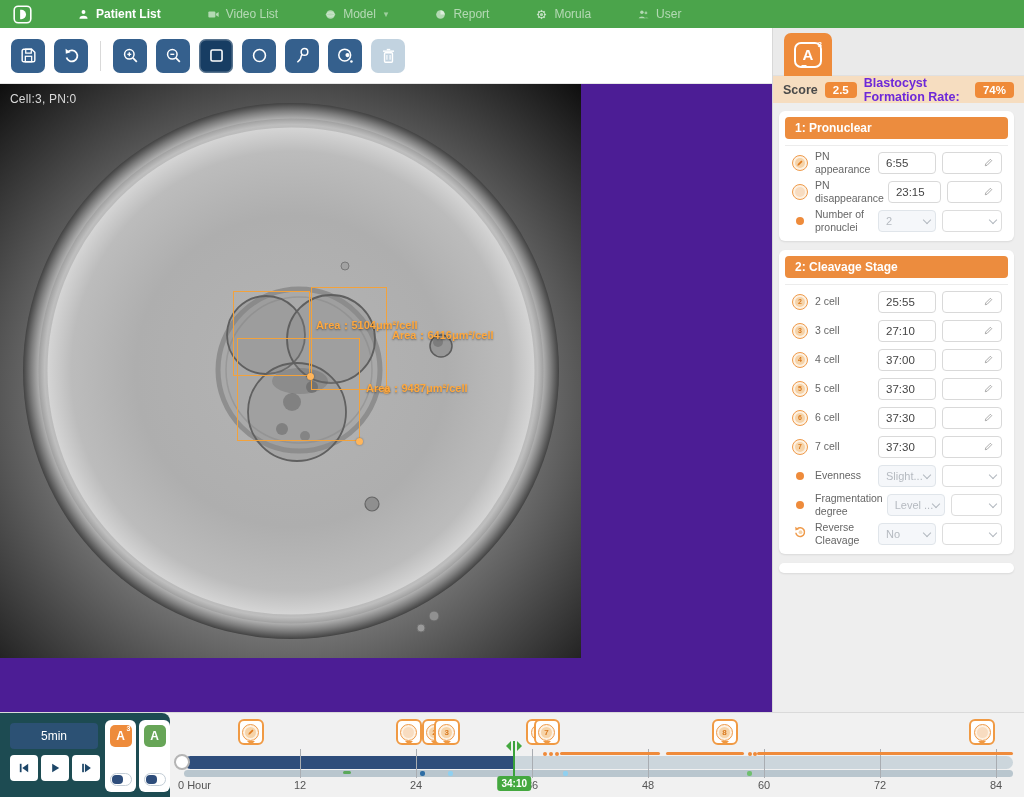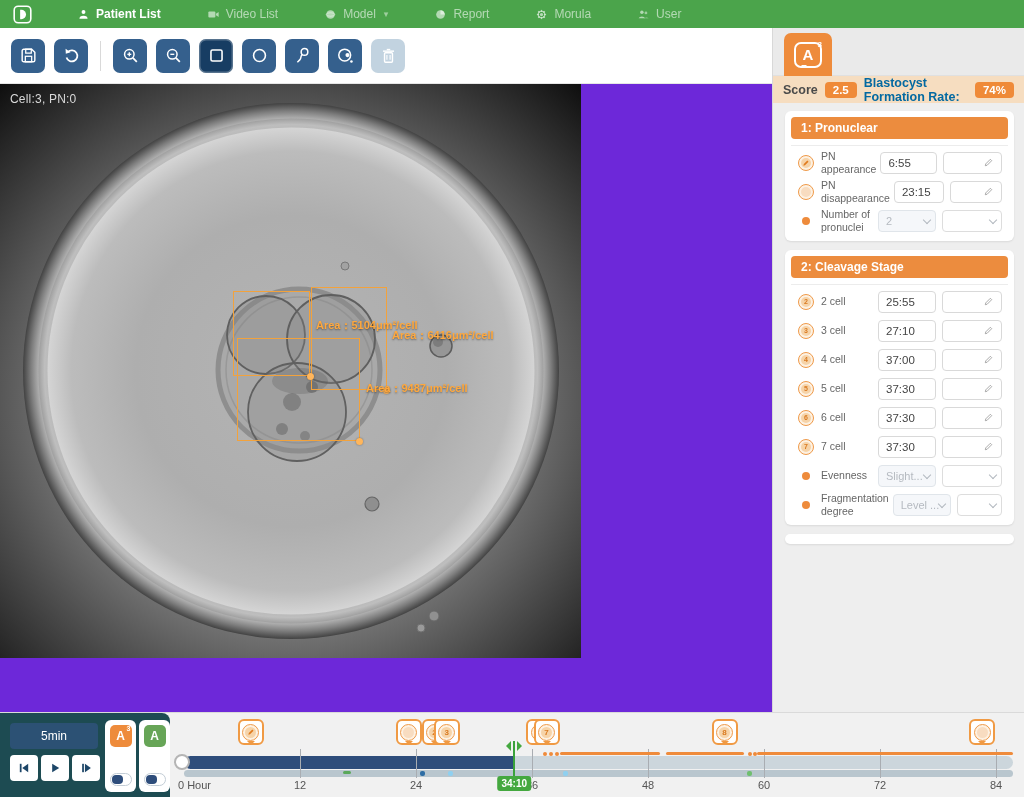--- a/index.html
+++ b/index.html
@@ -17,50 +17,50 @@
 
   
   .toolbar { position:absolute; left:0; top:28px; width:772px; height:56px; background:#fff; display:flex; align-items:center; gap:9px; padding-left:11px; border-bottom:1px solid #e6e6e6; z-index:25; }
   .tool-btn { width:34px; height:34px; border:none; border-radius:7px; background:#35608d; display:flex; align-items:center; justify-content:center; cursor:pointer; }
   .tool-btn svg { width:19px; height:19px; }
   .tool-btn.active { background:#173d63; box-shadow:inset 0 0 0 1.5px rgba(255,255,255,.28); }
   .tool-btn.disabled { background:#c2d3e0; cursor:default; }
   .tool-divider { width:1px; height:30px; background:#d9d9d9; margin:0 3px; }
 
   
-  .canvas { position:absolute; left:0; top:84px; width:772px; height:628px; background:#6d28d9; }
+  .canvas { position:absolute; left:0; top:84px; width:772px; height:628px; background:#4c1d95; }
   .micro-image { position:absolute; left:0; top:0; width:581px; height:574px; overflow:hidden; }
   .overlay-label { position:absolute; left:10px; top:8px; color:#d9d9d9; font-size:12px; letter-spacing:.2px; }
   .anno { position:absolute; border:1.5px solid #f2a23c; }
   .anno-dot { position:absolute; width:7px; height:7px; border-radius:50%; background:#ffb65c; box-shadow:0 0 2px rgba(0,0,0,.4); }
   .anno-label { position:absolute; color:#ffa83d; font-size:11px; font-weight:bold; white-space:nowrap; text-shadow:0 1px 2px rgba(0,0,0,.45); }
 
   
   .panel { position:absolute; left:772px; top:28px; width:252px; height:684px; background:#eeeeee; border-left:1px solid #d8d8d8; }
   .tab-row { position:relative; height:48px; background:#eaeaea; border-bottom:1px solid #e0e0e0; }
   .assess-tab { position:absolute; left:11px; top:5px; width:48px; height:43px; background:#ee8b3b; border-radius:7px 7px 0 0; display:flex; align-items:center; justify-content:center; cursor:pointer; }
   .tab-a { width:28px; height:26px; border:2px solid #fff; border-radius:7px; color:#fff; font-weight:bold; font-size:15px; display:flex; align-items:center; justify-content:center; position:relative; }
   .tab-a sup { font-size:8px; position:absolute; top:-4px; right:-2px; }
   .tab-a:after { content:""; position:absolute; left:5px; bottom:-5px; border:3px solid transparent; border-top-color:#fff; }
 
   .score-bar { height:27px; background:#f6ddc0; display:flex; align-items:center; padding:0 10px; gap:7px; }
   .score-lbl { font-size:12.5px; font-weight:bold; color:#4a4a4a; }
   .score-badge { background:#ef8a38; color:#fff; font-size:11.5px; font-weight:bold; padding:2px 8px; border-radius:4px; }
-  .bfr-lbl { font-size:12.5px; font-weight:bold; color:#0369a1; margin-left:auto; }
+  .bfr-lbl { font-size:12.5px; font-weight:bold; color:#6d28d9; margin-left:auto; }
 
   .events-row { height:37px; background:#fafafa; border-bottom:1px solid #e4e4e4; display:flex; align-items:center; padding:0 11px; }
   .events-title { font-size:14px; color:#555; flex:1; }
   .assess-btn { display:flex; align-items:center; gap:4px; font-size:11px; color:#777; cursor:pointer; }
   .info-i { width:12px; height:12px; border-radius:50%; background:#9aa0a6; color:#fff; font-size:8px; font-weight:bold; display:flex; align-items:center; justify-content:center; font-style:italic; }
   .vdiv { width:1px; height:16px; background:#d5d5d5; margin:0 9px; }
   .correction-btn { font-size:11px; color:#2d7bb8; cursor:pointer; margin-right:8px; }
   .save-blue { cursor:pointer; display:flex; }
   .save-blue svg { width:17px; height:17px; }
 
-  .sections { height:572px; overflow:hidden; padding:8px 10px 0 12px; }
+  .sections { height:572px; overflow:hidden; padding:8px 10px 0 6px; }
   .card { background:#fff; border-radius:6px; box-shadow:0 1px 2px rgba(0,0,0,.09); margin-bottom:9px; padding:6px 6px 4px 6px; }
   .card-hd { background:#ec8c3e; color:#fff; font-size:12px; font-weight:bold; border-radius:4px; height:22px; line-height:22px; padding-left:10px; }
   .card-body { border-top:1px solid #ececec; margin-top:6px; padding:2px 4px 2px 4px; }
   .row { display:flex; align-items:center; min-height:29px; padding:1px 2px; }
   .row-ico { width:18px; flex:0 0 18px; display:flex; justify-content:center; }
   .row-lbl { flex:1; font-size:10.5px; color:#666; padding:0 4px 0 6px; line-height:1.2; }
   .vbox { width:58px; height:22px; border:1px solid #d9d9d9; border-radius:4px; background:#fff; font-size:11.5px; color:#444; line-height:20px; padding-left:7px; margin-right:6px; }
   .editbox { width:60px; height:22px; border:1px solid #d9d9d9; border-radius:4px; background:#fff; display:flex; align-items:center; justify-content:flex-end; padding-right:7px; cursor:pointer; }
   .selbox { width:58px; height:22px; border:1px solid #e0e5ea; border-radius:4px; background:#f5f7fa; font-size:11px; color:#b5bac0; display:flex; align-items:center; padding:0 5px 0 7px; margin-right:6px; }
   .selbox .sel-val { flex:1; overflow:hidden; white-space:nowrap; }
@@ -467,20 +467,37 @@
                 <span class="chev"></span>
               </div>
             </div>
             <div class="row">
               <span class="row-ico">
                 <span class="dot-ico"></span>
               </span>
               <div class="row-lbl">Fragmentation degree</div>
               <div class="selbox">
                 <span class="sel-val">Level ...</span>
+                <span class="chev"></span>
+              </div>
+              <div class="selbox empty">
+                <span class="chev"></span>
+              </div>
+            </div>
+            <div class="row">
+              <span class="row-ico">
+                <span class="rc-ico"><svg viewBox="0 0 24 24">
+                    <path d="M6.5 8 a7 7 0 1 1 -2 6" fill="none" stroke="#ef9a4a" stroke-width="2.4"></path>
+                    <path d="M3.5 4.5 L4 10.5 9.5 8.5z" fill="#ef9a4a"></path>
+                    <circle cx="12" cy="13" r="3" fill="#f6d3a8"></circle>
+                  </svg></span>
+              </span>
+              <div class="row-lbl">Reverse Cleavage</div>
+              <div class="selbox">
+                <span class="sel-val">No</span>
                 <span class="chev"></span>
               </div>
               <div class="selbox empty">
                 <span class="chev"></span>
               </div>
             </div>
           </div>
         </div>
         <div class="card"></div>
       </div>

